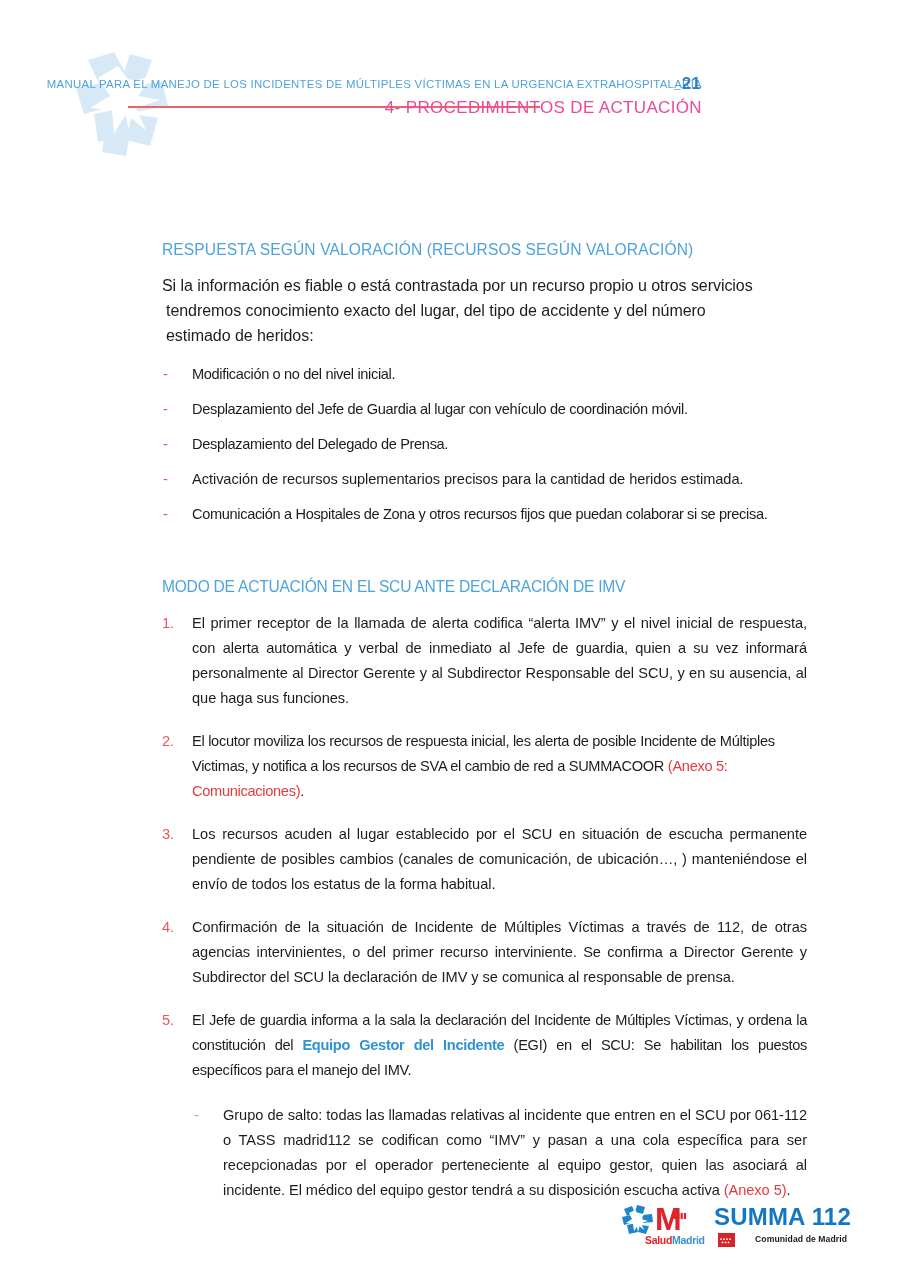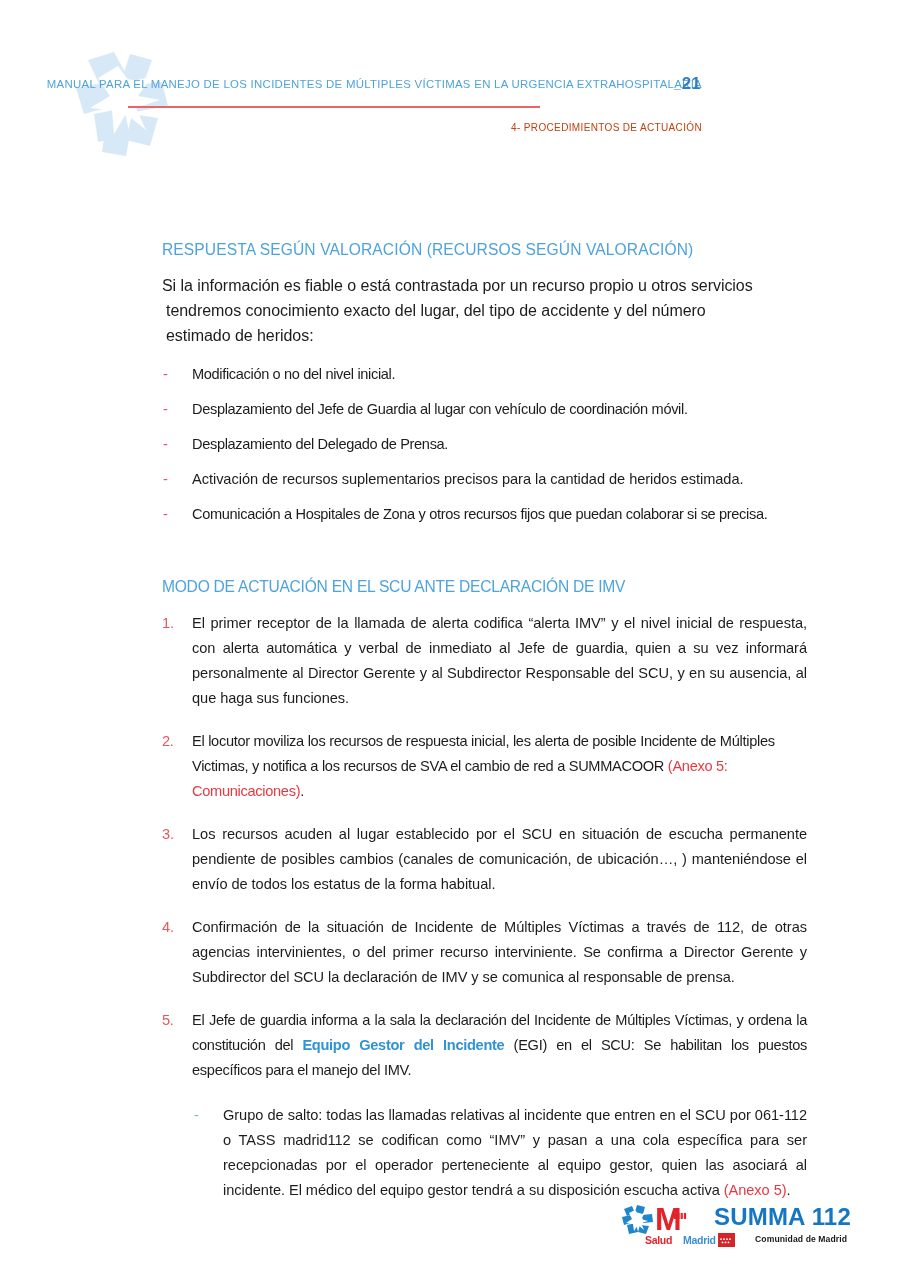--- a/index.html
+++ b/index.html
@@ -75,25 +75,24 @@
     left: 112px;
     top: 106px;
     width: 412px;
     height: 1.6px;
     background: #e8656a;
   }
   .header-subtitle {
     position: absolute;
     right: 100px;
     top: 98px;
-    font-size: 10px;
+    font-size: 17px;
     letter-spacing: 0.35px;
-    color: #c2410c;
-    white-space: nowrap;
-    margin-top: 24px;
+    color: #ec4899;
+    white-space: nowrap;
   }
 
   
   .content {
     position: absolute;
     left: 162px;
     top: 196px;
     width: 645px;
     margin-top: 44px;
   }
@@ -241,21 +240,21 @@
   .salud-madrid {
     position: absolute;
     left: 0px;
     top: 30px;
     font-size: 10.5px;
     font-weight: 700;
     letter-spacing: -0.3px;
     white-space: nowrap;
   }
   .salud-madrid .s1 { color: #e2232a; padding-left: 23px; }
-  .salud-madrid .s2 { color: #3a8fd0; margin-left: 11px; }
+  .salud-madrid .s2 { color: #3a8fd0; }
 
   .logo-summa {
     position: absolute;
     left: 92px;
     top: 0px;
     font-size: 24px;
     font-weight: 700;
     color: #1577c4;
     letter-spacing: 0.2px;
     line-height: 26px;

